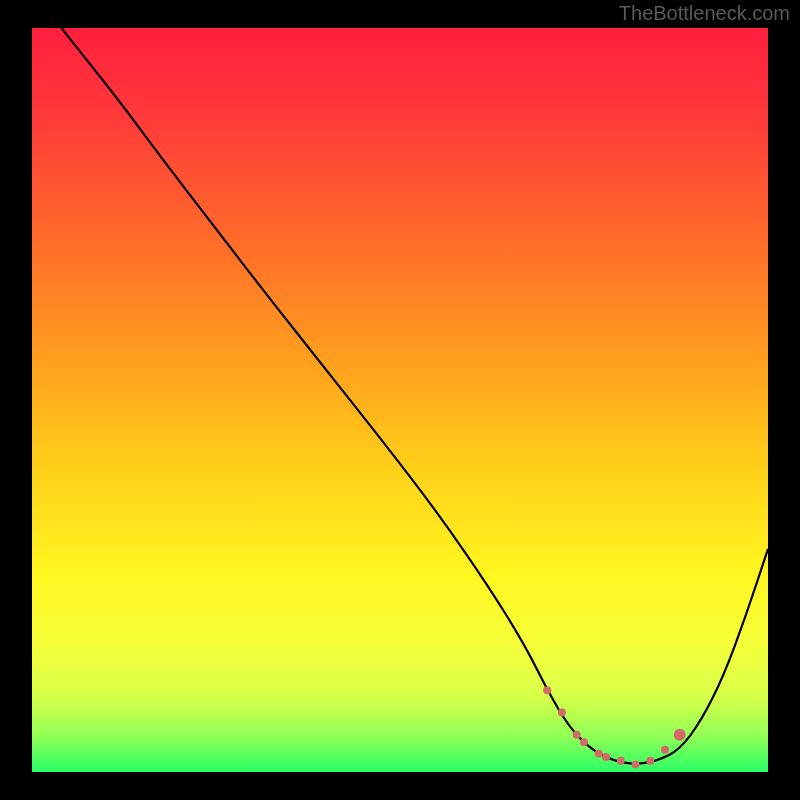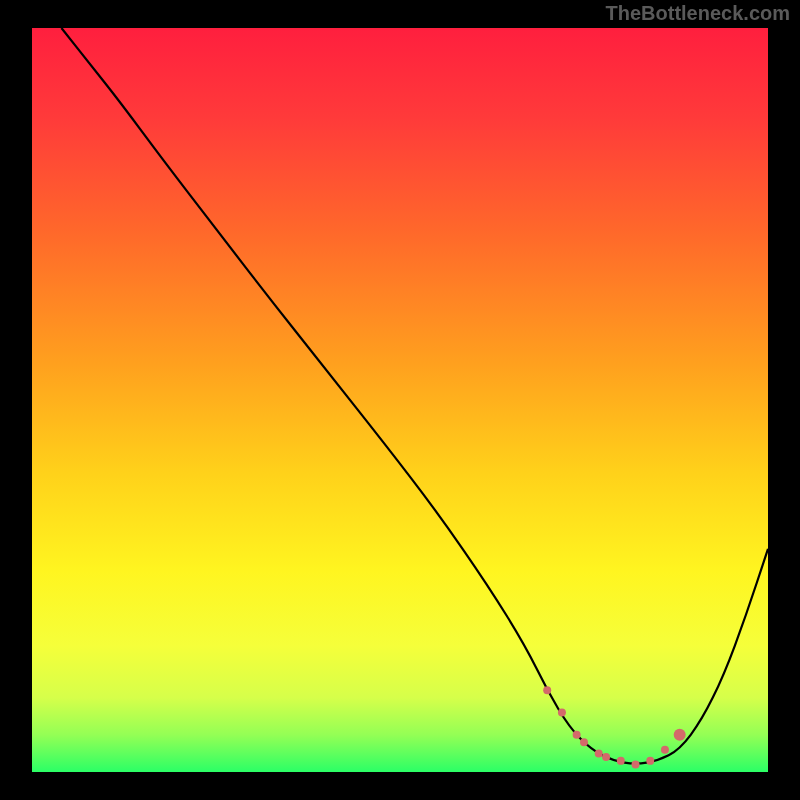--- a/index.html
+++ b/index.html
@@ -15,21 +15,21 @@
     position: relative;
     width: 800px;
     height: 800px;
   }
   .watermark {
     position: absolute;
     top: 2px;
     right: 10px;
     color: #5a5a5a;
     font-size: 20px;
-    font-weight: 700;
+    font-weight: 400;
     z-index: 5;
   }
   svg {
     display: block;
   }
 </style>
 </head>
 <body>
 <div class="container">
 

